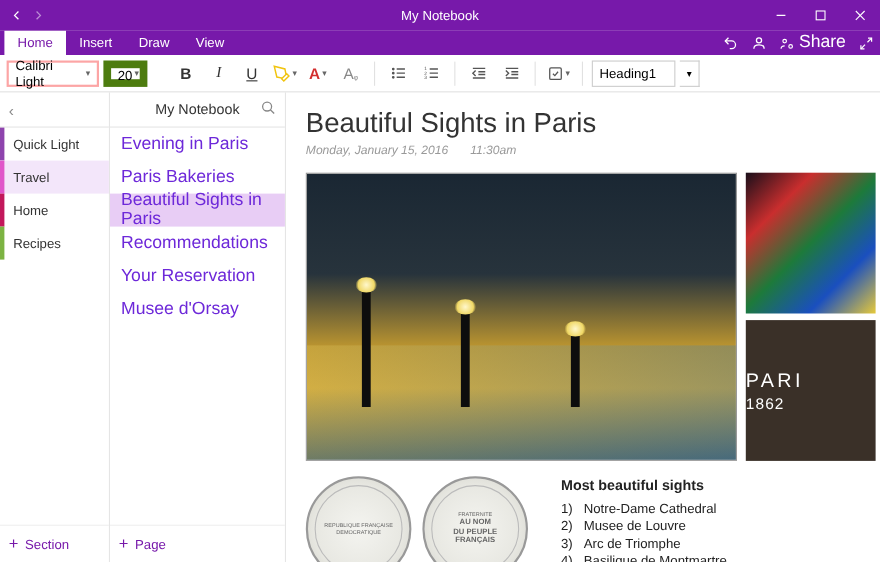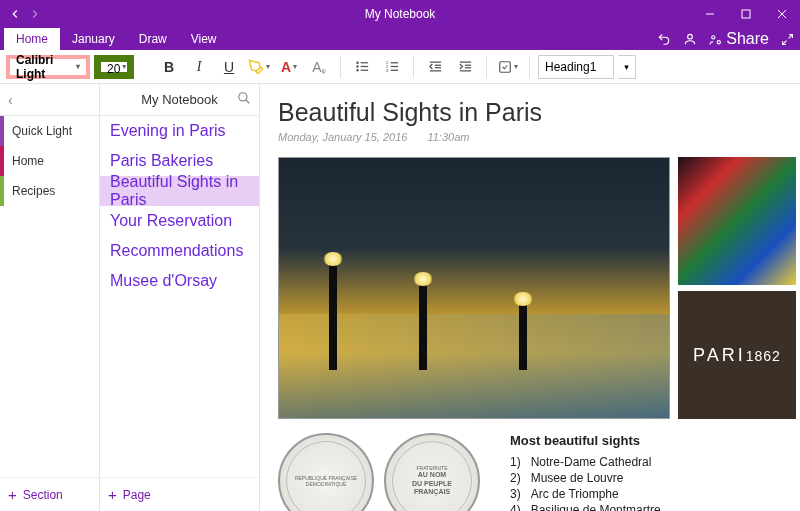--- a/index.html
+++ b/index.html
@@ -12,21 +12,21 @@
 .titlebar .sys-left { display:flex; align-items:center; padding-left:8px; gap:6px; font-size:12px;}
 .titlebar .sys-left svg { stroke:#fff; }
 
 .menubar { height:22px; background:#7719AA; display:flex; align-items:center; padding:0 4px; position:relative; }
 .menubar .tab { padding:4px 12px; font-size:12px; color:#fff; cursor:pointer; }
 .menubar .tab.active { background:#fff; color:#7719AA; }
 .menubar .right { position:absolute; right:6px; display:flex; align-items:center; gap:12px; color:#fff; font-size:16px; }
 .menubar .right .share { display:flex; align-items:center; gap:4px; }
 
 .ribbon { height:34px; background:#fff; border-bottom:1px solid #e1e1e1; display:flex; align-items:center; padding:0 6px; gap:4px; }
-.ribbon .font-name { width:84px; height:24px; border:4px solid #fca5a5; font-size:12px; padding:0 6px; display:flex; align-items:center; justify-content:space-between;font-weight:bold; }
+.ribbon .font-name { width:84px; height:24px; border:2px solid #fca5a5; font-size:12px; padding:0 6px; display:flex; align-items:center; justify-content:space-between; }
 .ribbon .font-size { width:40px; height:24px; border:7px solid #4d7c0f; font-size:12px; padding:0 6px; display:flex; align-items:flex-start; justify-content:space-between; }
 .ribbon .btn { width:26px; height:26px; display:flex; align-items:center; justify-content:center; color:#333; font-size:14px; cursor:pointer; }
 .ribbon .btn svg { display:block; }
 .ribbon .sep { width:1px; height:22px; background:#e1e1e1; margin:0 4px; }
 .ribbon .style-select { width:76px; height:24px; border:1px solid #ccc; font-size:12px; padding:0 6px; display:flex; align-items:center; }
 .ribbon .style-select-arrow { width:18px; height:24px; border:1px solid #ccc; border-left:none; display:flex; align-items:center; justify-content:center; font-size:9px; }
 .ribbon .caret { font-size:8px; color:#666; margin-left:2px; }
 
 .workspace { display:flex; height:calc(511px - 28px - 22px - 34px); }
 
@@ -51,21 +51,21 @@
 .add-row .plus { font-size:15px; }
 
 .content { flex:1; overflow:hidden; padding:14px 0 0 18px; position:relative; }
 .note-title { font-size:25px; color:#333; font-weight:400; }
 .note-meta { font-size:11px; color:#999; margin-top:4px; display:flex; gap:20px;font-style:italic; }
 .photos { margin-top:14px; display:flex; gap:8px; }
 .photo-main { width:392px; height:262px; background:linear-gradient(180deg,#1a2733 0%,#27333c 35%,#b89330 60%,#c9a33a 75%,#3a5a6a 100%); border:1px solid #999; position:relative; overflow:hidden;}
 .photo-main::before { content:""; position:absolute; left:0; right:0; bottom:0; height:40%; background:linear-gradient(90deg, rgba(230,200,90,0.3) 0%, rgba(90,130,150,0.4) 100%);}
 .photo-side { width:118px; display:flex; flex-direction:column; gap:6px; }
 .photo-a { flex:1; background:linear-gradient(135deg,#1a0f1a 0%,#c92e2e 25%,#1d7a3a 50%,#1a4fbf 75%,#e6c93a 100%); position:relative;}
-.photo-b { flex:1; background:#3a3028; color:#fff; display:flex; flex-direction:row; align-items:center; justify-content:center; font-size:18px; letter-spacing:3px; }
+.photo-b { flex:1; background:#3a3028; color:#fff; display:flex; flex-direction:column; justify-content:center; font-size:18px; letter-spacing:3px; }
 .photo-b .yr { font-size:14px; letter-spacing:1px; margin-top:2px;}
 
 .below { display:flex; margin-top:14px; gap:30px; }
 .coins { display:flex; gap:10px; }
 .coin { width:96px; height:96px; border-radius:50%; border:2px solid #999; background:radial-gradient(circle,#f4f4f0 0%,#e8e8e2 60%,#d0d0c8 100%); display:flex; flex-direction:column; align-items:center; justify-content:center; font-size:5px; color:#666; text-align:center; line-height:1.2; position:relative; overflow:hidden;}
 .coin::before { content:""; position:absolute; inset:6px; border:1px solid #bbb; border-radius:50%; }
 .coin .big { font-size:7px; font-weight:bold; }
 
 .sights { font-size:12px; color:#222; }
 .sights h4 { font-size:13px; font-weight:bold; margin-bottom:6px; }
@@ -105,21 +105,21 @@
           <line x1="1" y1="1" x2="9" y2="9" stroke="#fff"></line>
           <line x1="9" y1="1" x2="1" y2="9" stroke="#fff"></line>
         </svg>
       </div>
   </div>
 </div>
 
 <div class="menubar">
   <div id="menu-tabs" style="display: flex;">
       <div class="tab active">Home</div>
-      <div class="tab">January</div>
+      <div class="tab">Insert</div>
       <div class="tab">Draw</div>
       <div class="tab">View</div>
     </div>
   <div class="right">
     <svg width="14" height="14" viewBox="0 0 24 24" fill="none" stroke="#fff" stroke-width="2">
         <path d="M9 14L4 9l5-5"></path>
         <path d="M4 9h10a6 6 0 0 1 0 12h-3"></path>
       </svg>
     <svg width="14" height="14" viewBox="0 0 24 24" fill="none" stroke="#fff" stroke-width="2">
         <circle cx="12" cy="8" r="4"></circle>
@@ -233,20 +233,24 @@
 <div class="workspace">
   <div class="nav-col sections-col">
     <div class="nav-header">
       <span class="back">‹</span>
     </div>
     <div id="sections-list">
         <div class="section-item">
           <div class="stripe" style="background: rgb(142, 68, 173);"></div>
           <span>Quick Light</span>
         </div>
+        <div class="section-item selected">
+          <div class="stripe" style="background: rgb(224, 86, 201);"></div>
+          <span>Travel</span>
+        </div>
         <div class="section-item">
           <div class="stripe" style="background: rgb(194, 24, 91);"></div>
           <span>Home</span>
         </div>
         <div class="section-item">
           <div class="stripe" style="background: rgb(124, 179, 66);"></div>
           <span>Recipes</span>
         </div>
       </div>
     <div class="add-row">
@@ -260,22 +264,22 @@
       <span>My Notebook</span>
       <span class="search"><svg width="14" height="14" viewBox="0 0 24 24" fill="none" stroke="#888" stroke-width="2">
             <circle cx="10" cy="10" r="7"></circle>
             <line x1="21" y1="21" x2="15" y2="15"></line>
           </svg></span>
     </div>
     <div id="pages-list">
         <div class="page-item">Evening in Paris</div>
         <div class="page-item">Paris Bakeries</div>
         <div class="page-item selected">Beautiful Sights in Paris</div>
+        <div class="page-item">Recommendations</div>
         <div class="page-item">Your Reservation</div>
-        <div class="page-item">Recommendations</div>
         <div class="page-item">Musee d'Orsay</div>
       </div>
     <div class="add-row">
         <span class="plus">+</span>
         <span>Page</span>
       </div>
   </div>
 
   <div class="content">
     <div class="note-title">Beautiful Sights in Paris</div>

